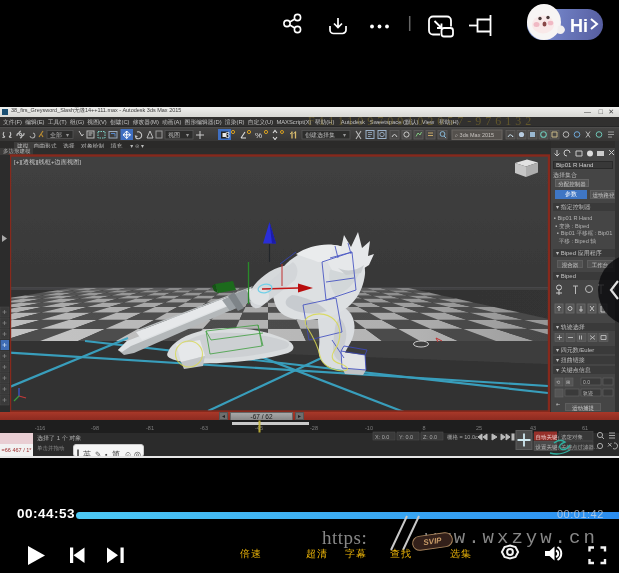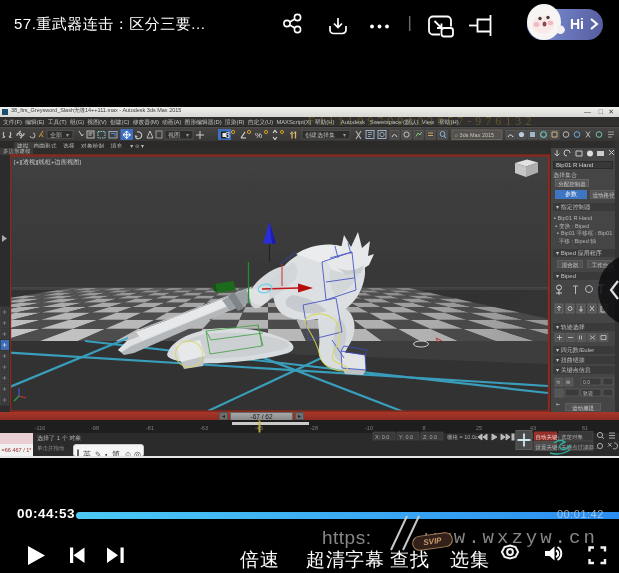--- a/index.html
+++ b/index.html
@@ -1,33 +1,32 @@
 <!DOCTYPE html>
 <html><head><meta charset="utf-8">
 <style>
 *{margin:0;padding:0;box-sizing:border-box}
 html,body{width:619px;height:573px;background:#000;overflow:hidden;font-family:"Liberation Sans",sans-serif}
 .abs{position:absolute}
 #page{position:relative;width:619px;height:573px;background:#000}
 
 #title{left:14px;top:15px;color:#fff;font-size:15px;letter-spacing:0.5px}
 #hipill{left:527px;top:9px;width:76px;height:31px;border-radius:16px;background:linear-gradient(100deg,#8ba4de 0%,#6d7cc0 45%,#555c9e 100%)}
-#hitext{left:570px;top:16px;color:#fff;font-size:14px;font-weight:bold}
+#hitext{left:570px;top:16px;color:#fff;font-size:18px;font-weight:bold}
 .mtxt{position:absolute;font-size:6.5px;color:#c3c3c3;white-space:nowrap}
 
 #time{left:17px;top:506px;color:#fff;font-size:13.5px;font-weight:bold;letter-spacing:0.5px}
 #pbar{left:76px;top:511.5px;width:543px;height:7px;border-radius:4px 0 0 4px;background:linear-gradient(90deg,#4cc9f4,#2b8df0)}
 #wm1{left:468px;top:499px;color:#97979b;font-size:19px;letter-spacing:3.5px;white-space:nowrap}
 #dur{left:557px;top:508px;color:#d0d6e0;font-size:11px;opacity:.75;letter-spacing:0.5px}
-#wm2{left:322px;top:527px;color:#878787;font-size:19px;font-family:Liberation Sans, sans-serif;letter-spacing:0.5px;white-space:nowrap}
+#wm2{left:322px;top:527px;color:#878787;font-size:19px;font-family:Liberation Serif, serif;letter-spacing:0.5px;white-space:nowrap}
 #wm3{left:425px;top:527px;color:#878787;font-size:19px;font-family:"Liberation Mono",monospace;letter-spacing:3px;white-space:nowrap}
-.cbtn{position:absolute;top:547px;color:#ffffff;font-size:19px;letter-spacing:1px}
+.cbtn{position:absolute;top:547px;color:#eab308;font-size:10px;letter-spacing:1px}
 </style></head><body>
 <div id="page">
-<div class="abs" id="title">57.重武器连击：区分三要...</div>
 <svg class="abs" style="left:0;top:0" width="619" height="50" viewBox="0 0 619 50" fill="none" stroke="#fff">
  <g stroke-width="1.6">
   <circle cx="287" cy="23.5" r="3.1"></circle>
         <circle cx="297.5" cy="17.5" r="3.1"></circle>
         <circle cx="297.5" cy="29.5" r="3.1"></circle>
   <line x1="289.8" y1="22" x2="294.8" y2="19"></line>
         <line x1="289.8" y1="25" x2="294.8" y2="28"></line>
  </g>
  <g stroke-width="1.7">
   <path d="M338 18 v9 M334 23.5 L338 27.5 L342 23.5"></path>

